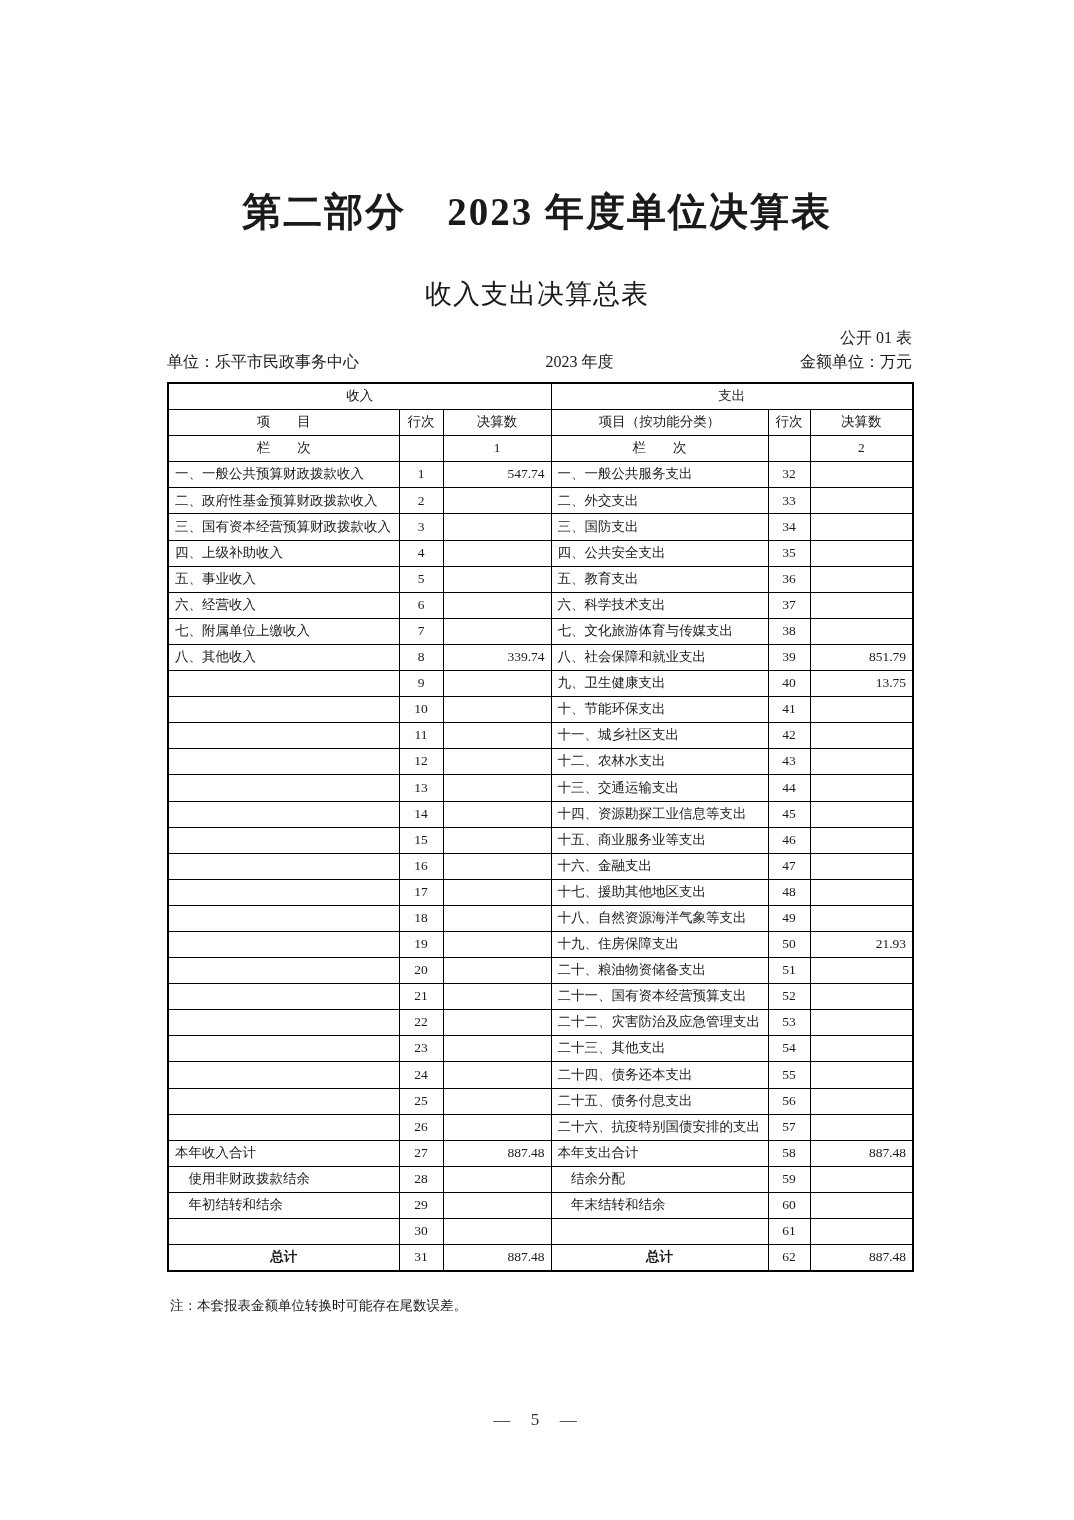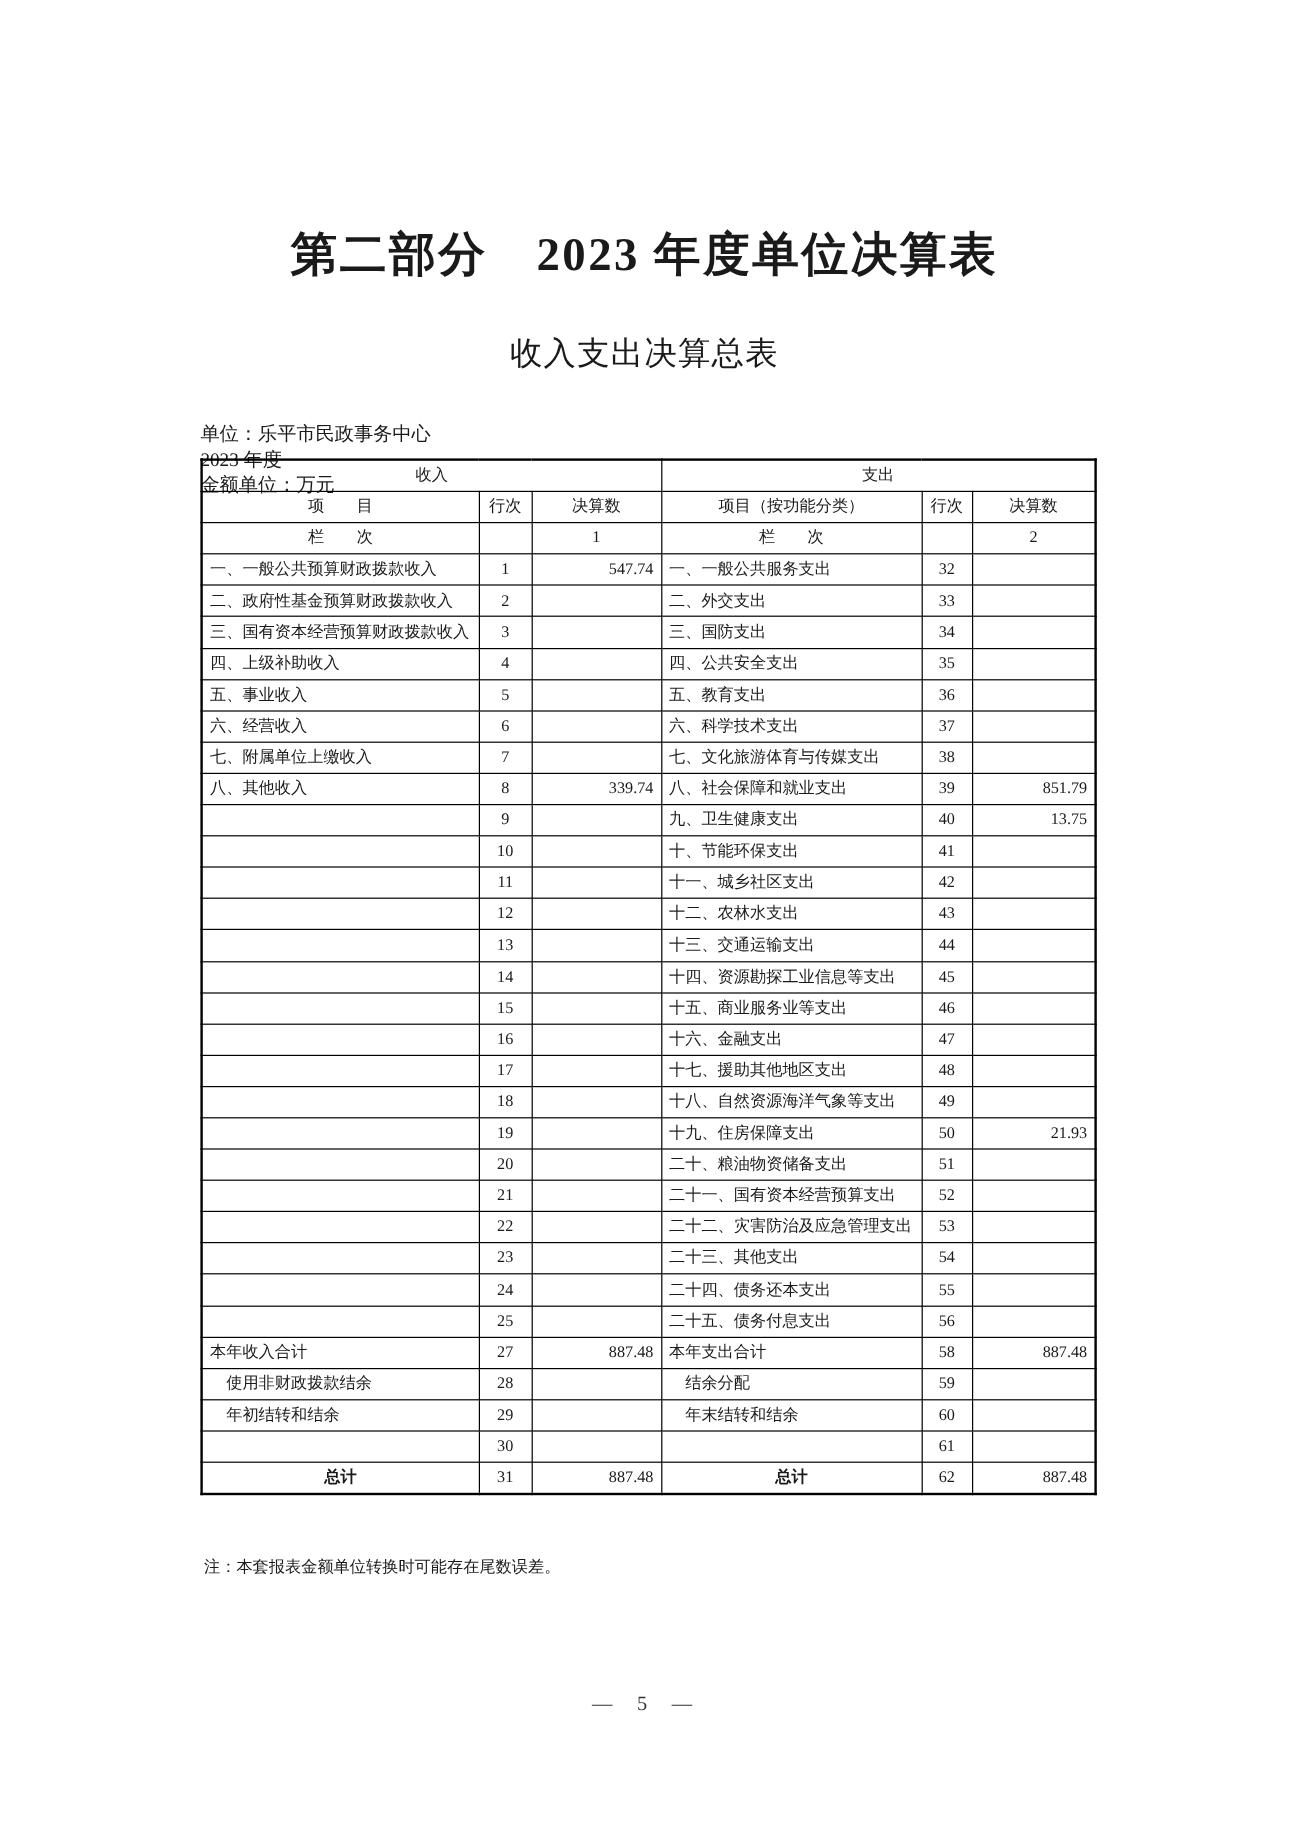--- a/index.html
+++ b/index.html
@@ -53,21 +53,20 @@
   .meta-row {
     position: absolute;
     top: 352px;
     left: 167px;
     width: 745px;
     display: flex;
     justify-content: space-between;
     align-items: baseline;
     font-size: 16px;
     white-space: pre;
-    flex-direction: column;
   }
   table.budget {
     position: absolute;
     top: 382px;
     left: 167px;
     width: 745px;
     border-collapse: collapse;
     table-layout: fixed;
     border: 2px solid #000;
     font-size: 13.5px;
@@ -108,20 +107,21 @@
 </style>
 </head>
 <body>
 
 <div class="page">
 
   <h1 class="doc-title">第二部分　2023 年度单位决算表</h1>
 
   <h2 class="table-title">收入支出决算总表</h2>
 
+  <div class="public-label">公开 01 表</div>
 
   <div class="meta-row">
     <span>单位：乐平市民政事务中心</span>
     <span>2023 年度</span>
     <span>金额单位：万元</span>
   </div>
 
   <table class="budget">
     <colgroup>
       <col style="width:231px">
@@ -348,20 +348,28 @@
         </tr>
         <tr>
           <td class="item"></td>
           <td class="line">25</td>
           <td class="value"></td>
           <td class="item">二十五、债务付息支出</td>
           <td class="line">56</td>
           <td class="value"></td>
         </tr>
         <tr>
+          <td class="item"></td>
+          <td class="line">26</td>
+          <td class="value"></td>
+          <td class="item">二十六、抗疫特别国债安排的支出</td>
+          <td class="line">57</td>
+          <td class="value"></td>
+        </tr>
+        <tr>
           <td class="item">本年收入合计</td>
           <td class="line">27</td>
           <td class="value">887.48</td>
           <td class="item">本年支出合计</td>
           <td class="line">58</td>
           <td class="value">887.48</td>
         </tr>
         <tr>
           <td class="item">　使用非财政拨款结余</td>
           <td class="line">28</td>

